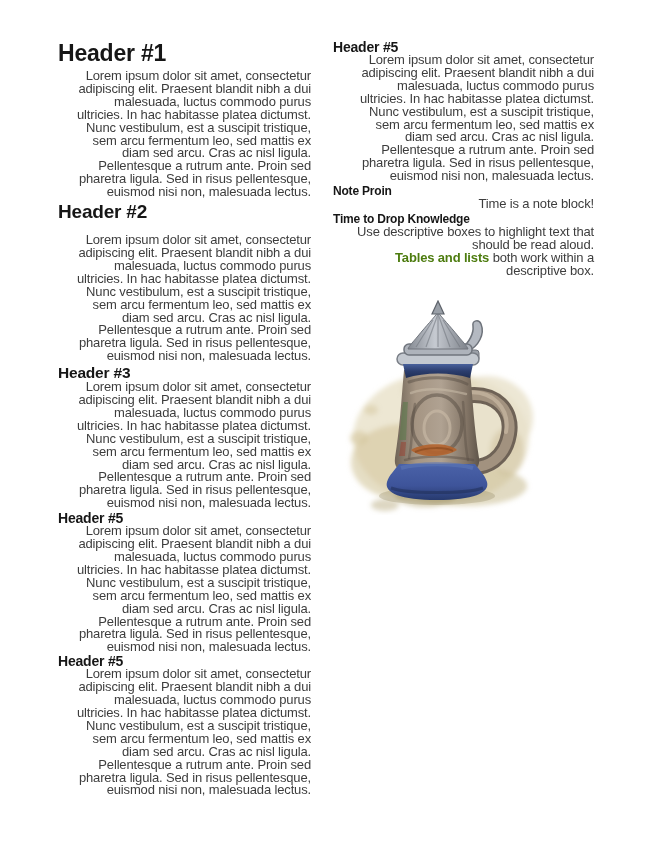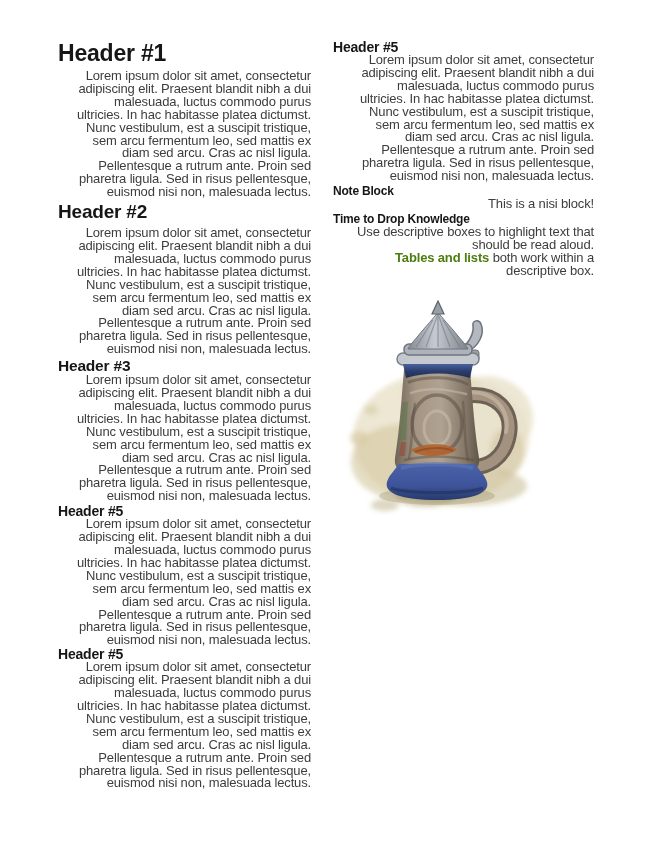--- a/index.html
+++ b/index.html
@@ -27,21 +27,21 @@
     white-space: pre;
     text-align: right;
   }
   .h1, .h2, .h3, .h4, .h5, .h6 {
     margin: 0; padding: 0;
     font-weight: bold;
     color: #161616;
     letter-spacing: -0.2px;
   }
   .h1 { font-size: 23px; line-height: 26px; margin-bottom: 4px; }
-  .h2 { font-size: 19px; line-height: 20px; margin-top: 3px; margin-bottom: 5px; }
+  .h2 { font-size: 19px; line-height: 20px; margin-top: 3px; margin-bottom: 12px; }
   .h3 { font-size: 15.5px; line-height: 15px; margin-top: 2px; margin-bottom: 1px; }
   .h4 { font-size: 14px; line-height: 14px; margin-top: 1px; }
   .h5 { font-size: 14px; line-height: 12px; margin-top: 1px; margin-bottom: 1px; }
   .h6 { font-size: 12px; line-height: 12px; margin-top: 2px; margin-bottom: 1px; }
 
   .inline-bold { font-weight: bold; color: #4d7c0f; }
 
   .stein-figure {
     margin: 22px 0 0 12px;
     width: 192px; height: 215px;
@@ -137,22 +137,22 @@
 ultricies. In hac habitasse platea dictumst.
 Nunc vestibulum, est a suscipit tristique,
 sem arcu fermentum leo, sed mattis ex
 diam sed arcu. Cras ac nisl ligula.
 Pellentesque a rutrum ante. Proin sed
 pharetra ligula. Sed in risus pellentesque,
 euismod nisi non, malesuada lectus.</p>
     </div>
 
     <div>
-      <div class="h6">Note Block</div>
-      <p class="body-text">This is a nisi block!</p>
+      <div class="h6">Note Proin</div>
+      <p class="body-text">Time is a note block!</p>
     </div>
 
     <div>
       <div class="h6">Time to Drop Knowledge</div>
       <p class="body-text">Use descriptive boxes to highlight text that
 should be read aloud.</p>
       <p class="body-text"><span class="inline-bold">Tables and lists</span><span> both work within a
 descriptive box.</span></p>
     </div>
 

